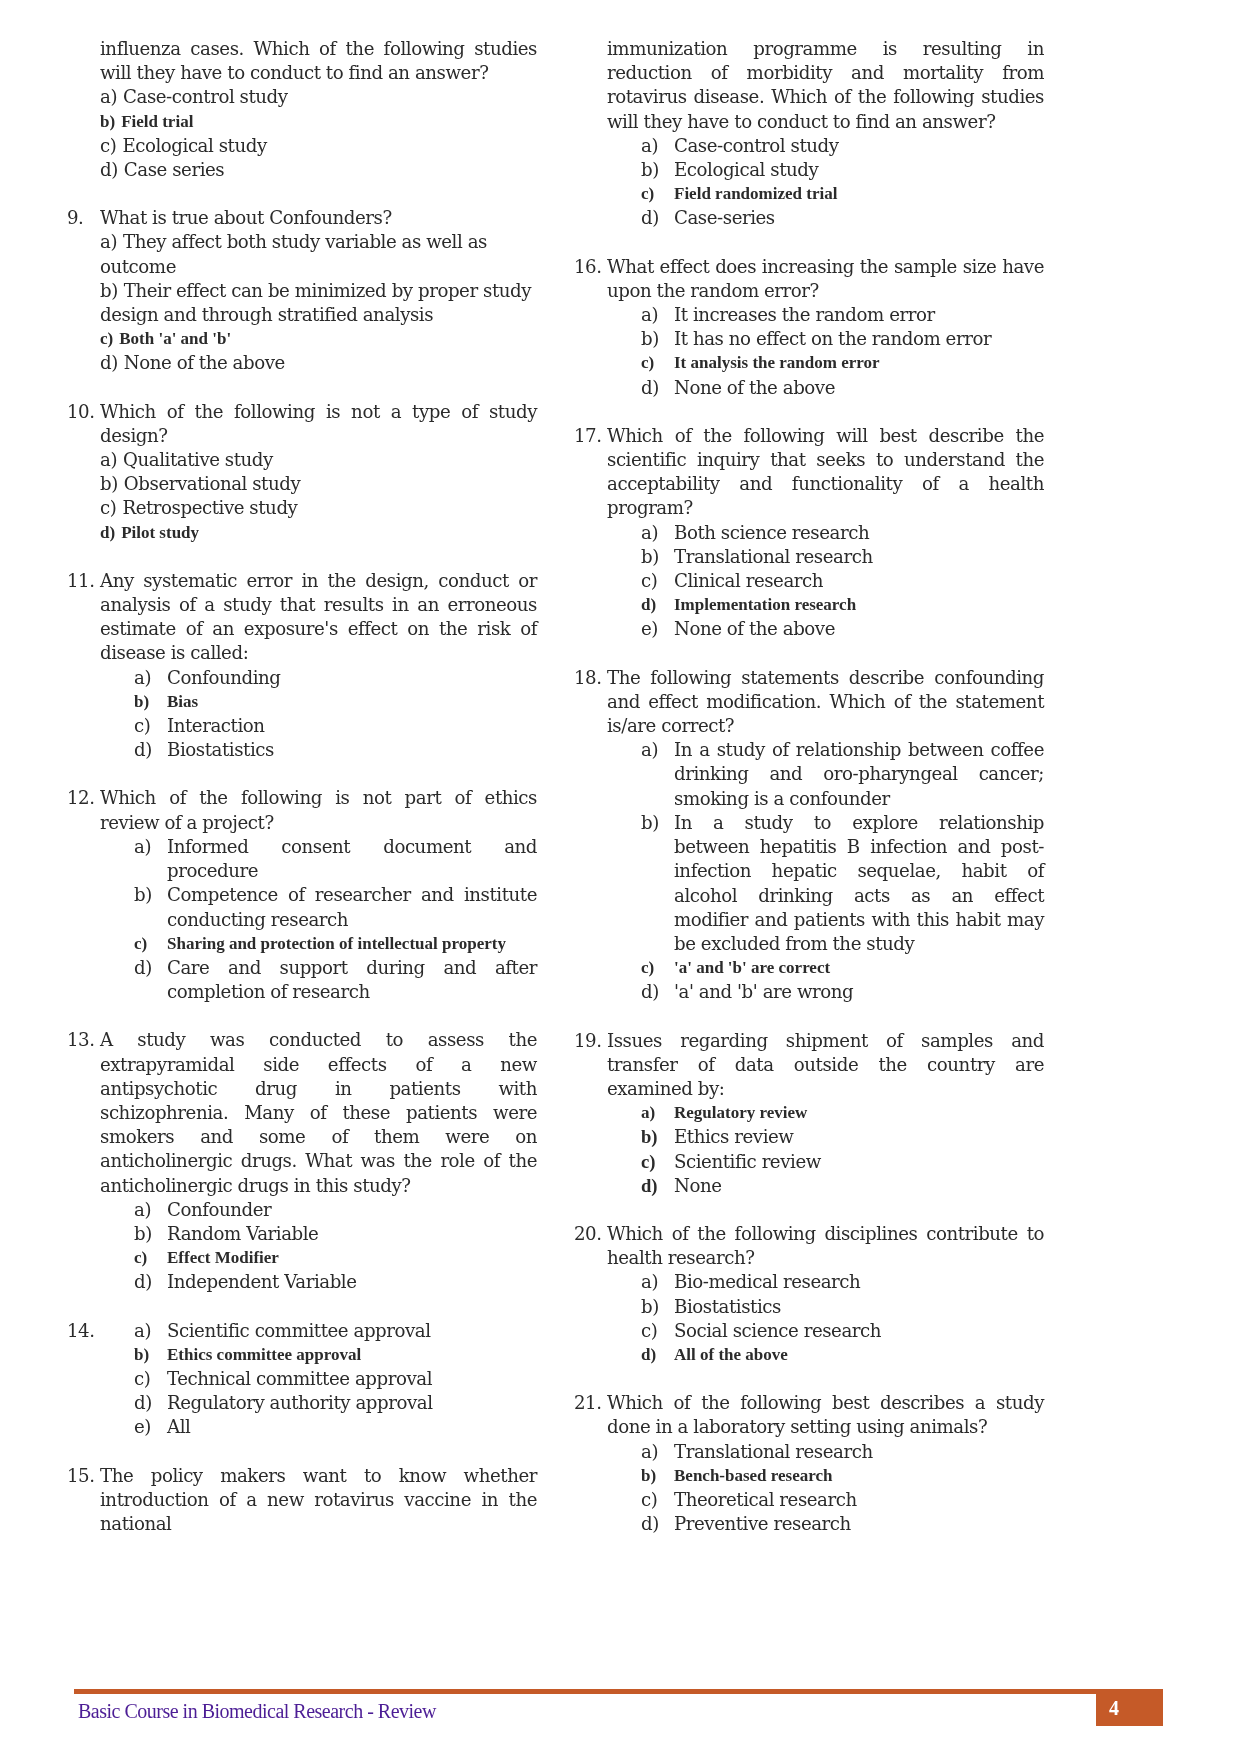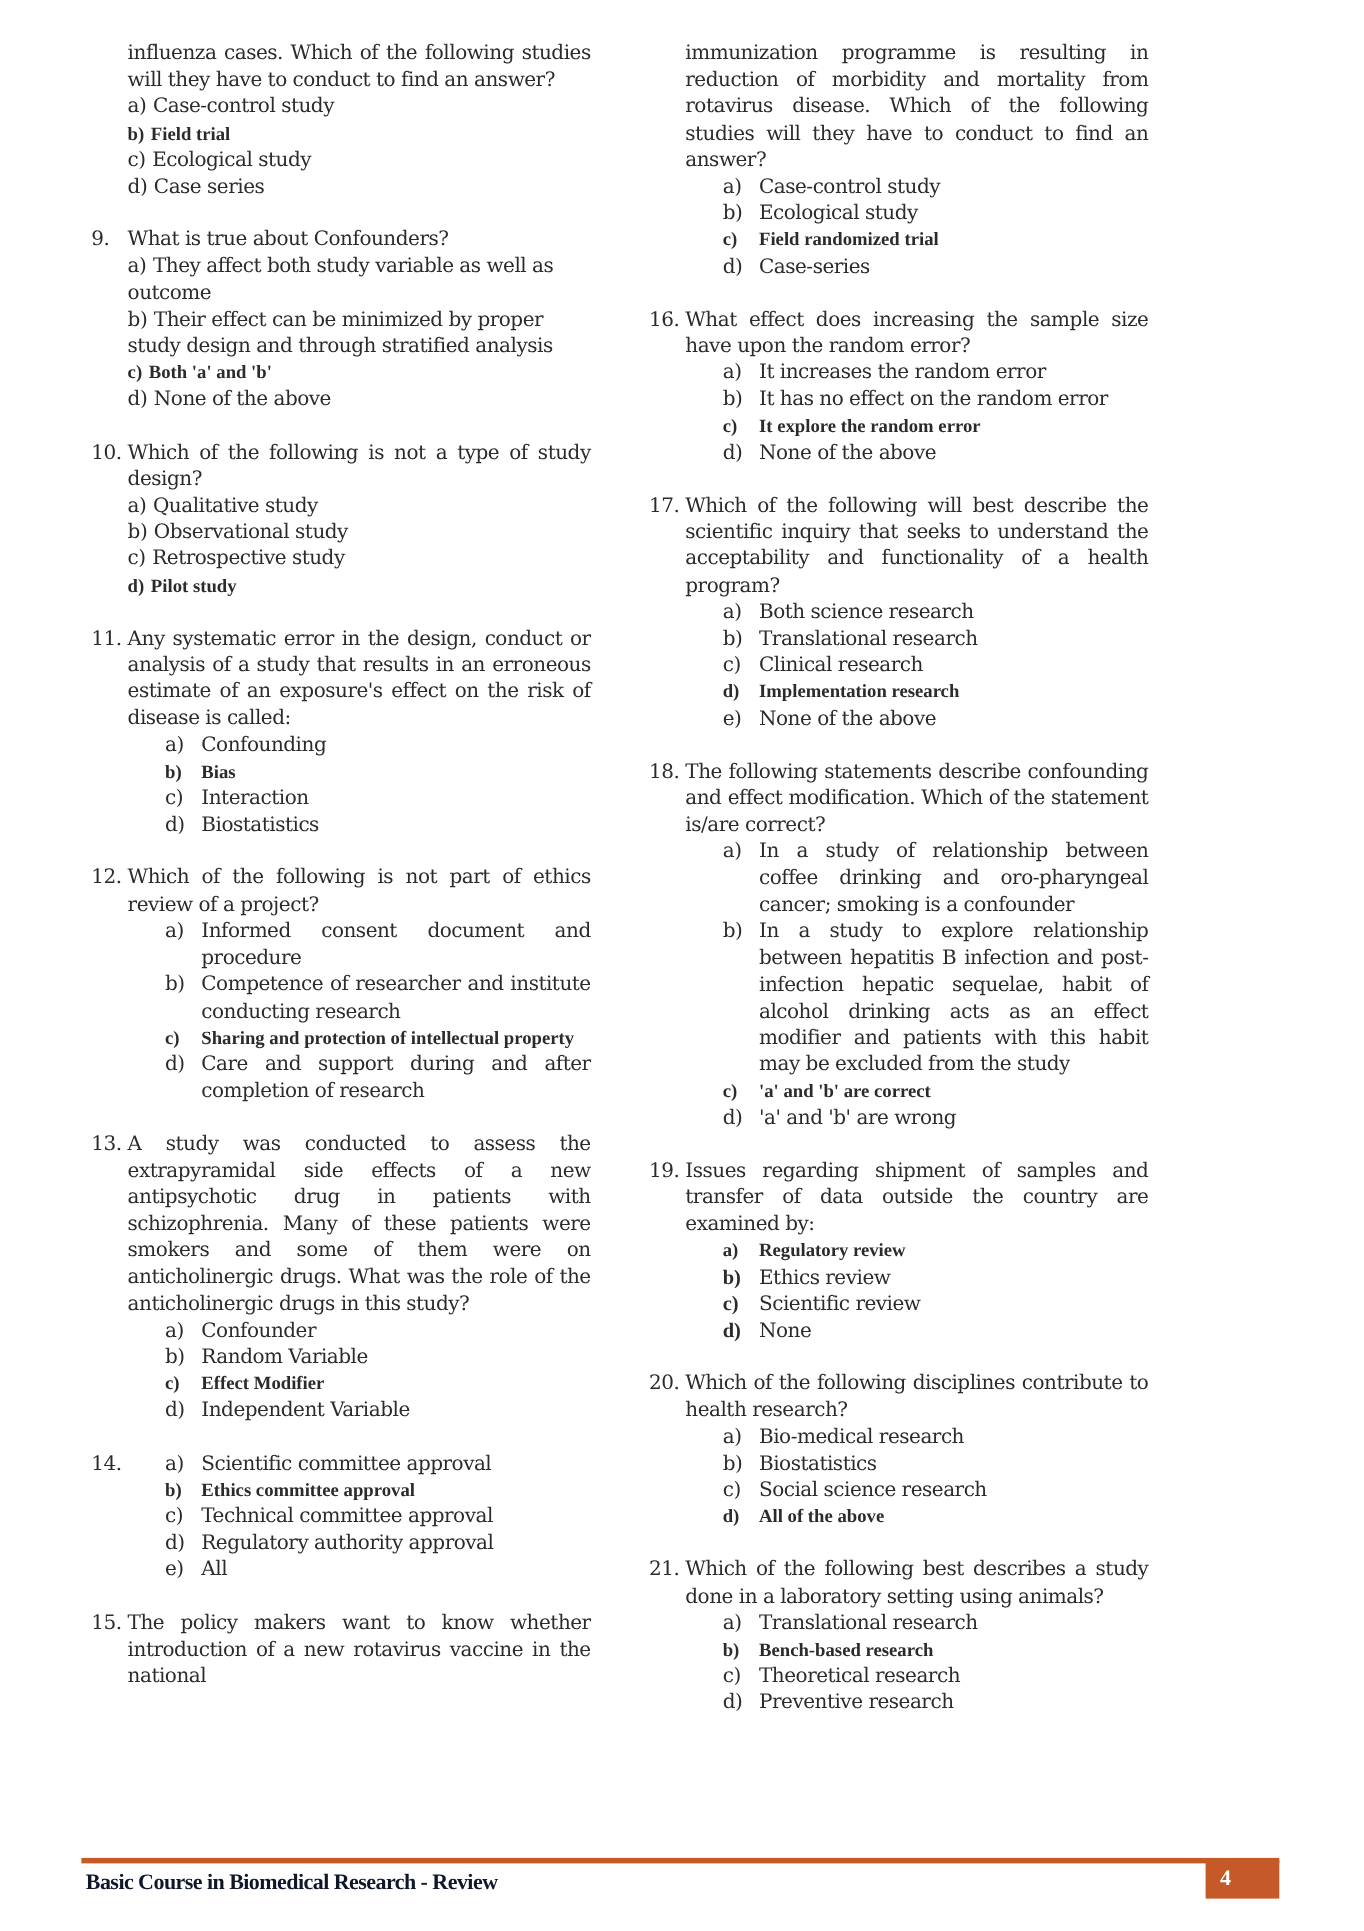--- a/index.html
+++ b/index.html
@@ -4,33 +4,33 @@
 <style>
   html, body { margin: 0; padding: 0; background: #ffffff; }
   body {
     width: 1240px; height: 1755px; position: relative; overflow: hidden;
     font-family: "DejaVu Serif", "Liberation Serif", serif;
     color: #2b2b2b;
   }
   .col { position: absolute; top: 37px; width: 470px; }
   .col.left { left: 67px; }
   .col.right { left: 574px; width: 470px; }
-  .q { position: relative; padding-left: 33px; font-size: 18.2px; line-height: 24.2px; letter-spacing: -0.45px; margin-left: 16px; }
+  .q { position: relative; padding-left: 33px; font-size: 18.2px; line-height: 24.2px; letter-spacing: -0.45px; }
   .q + .q { margin-top: 24px; }
   .q .num { position: absolute; left: 0; top: 0; }
   .stem { text-align: justify; }
   .opt { position: relative; }
   .opt.flat .lbl { margin-right: 6px; }
   .opt.ind { padding-left: 67px; }
   .opt.ind .lbl { position: absolute; left: 34px; top: 0; }
   .opt.ind .txt { display: block; text-align: justify; }
   .bold { font-family: "Liberation Serif", serif; font-weight: bold; font-size: 17px; letter-spacing: 0; }
   .lbl.bold { font-size: 18.6px; }
   .footer-rule { position: absolute; left: 74px; top: 1689px; width: 1089px; height: 5px; background: #c55a28; }
-  .footer-title { position: absolute; left: 78px; top: 1700px; font-family: "Liberation Serif", serif; font-weight: bold; font-size: 20px; color: #0f172a; letter-spacing: -0.5px; }
+  .footer-title { position: absolute; left: 78px; top: 1700px; font-family: "Liberation Serif", serif; font-weight: normal; font-size: 20px; color: #4c1d95; letter-spacing: -0.5px; }
   .page-box { position: absolute; left: 1096px; top: 1691px; width: 67px; height: 35px; background: #c55a28; color: #ffffff; font-family: "Liberation Serif", serif; font-weight: bold; font-size: 20px; text-align: left; line-height: 35px; }
   .page-box span { padding-left: 13px; }
 </style>
 </head>
 <body>
 
 <div class="col left">
 
   <div class="q">
     <div class="stem">influenza cases. Which of the following studies will they have to conduct to find an answer?</div>
@@ -179,21 +179,21 @@
     <div class="opt ind">
         <span class="lbl">a)</span>
         <span class="txt">It increases the random error</span>
       </div>
     <div class="opt ind">
         <span class="lbl">b)</span>
         <span class="txt">It has no effect on the random error</span>
       </div>
     <div class="opt ind bold">
         <span class="lbl">c)</span>
-        <span class="txt">It explore the random error</span>
+        <span class="txt">It analysis the random error</span>
       </div>
     <div class="opt ind">
         <span class="lbl">d)</span>
         <span class="txt">None of the above</span>
       </div>
   </div>
 
   <div class="q">
     <span class="num">17.</span>
     <div class="stem">Which of the following will best describe the scientific inquiry that seeks to understand the acceptability and functionality of a health program?</div>

